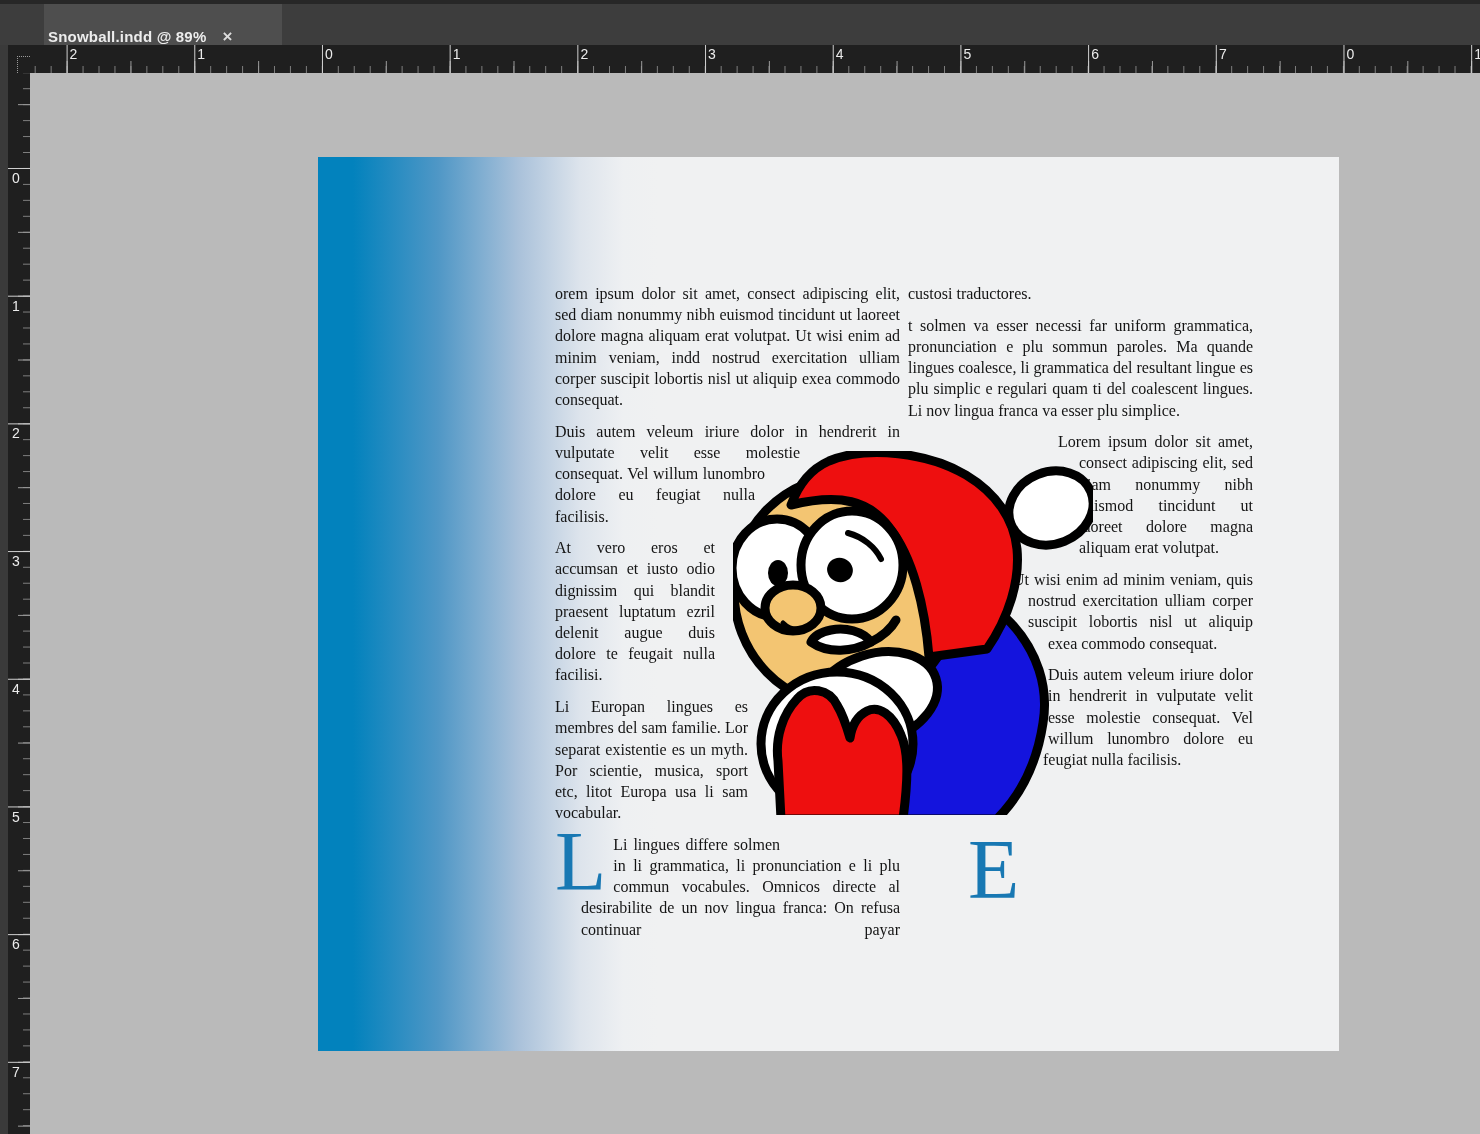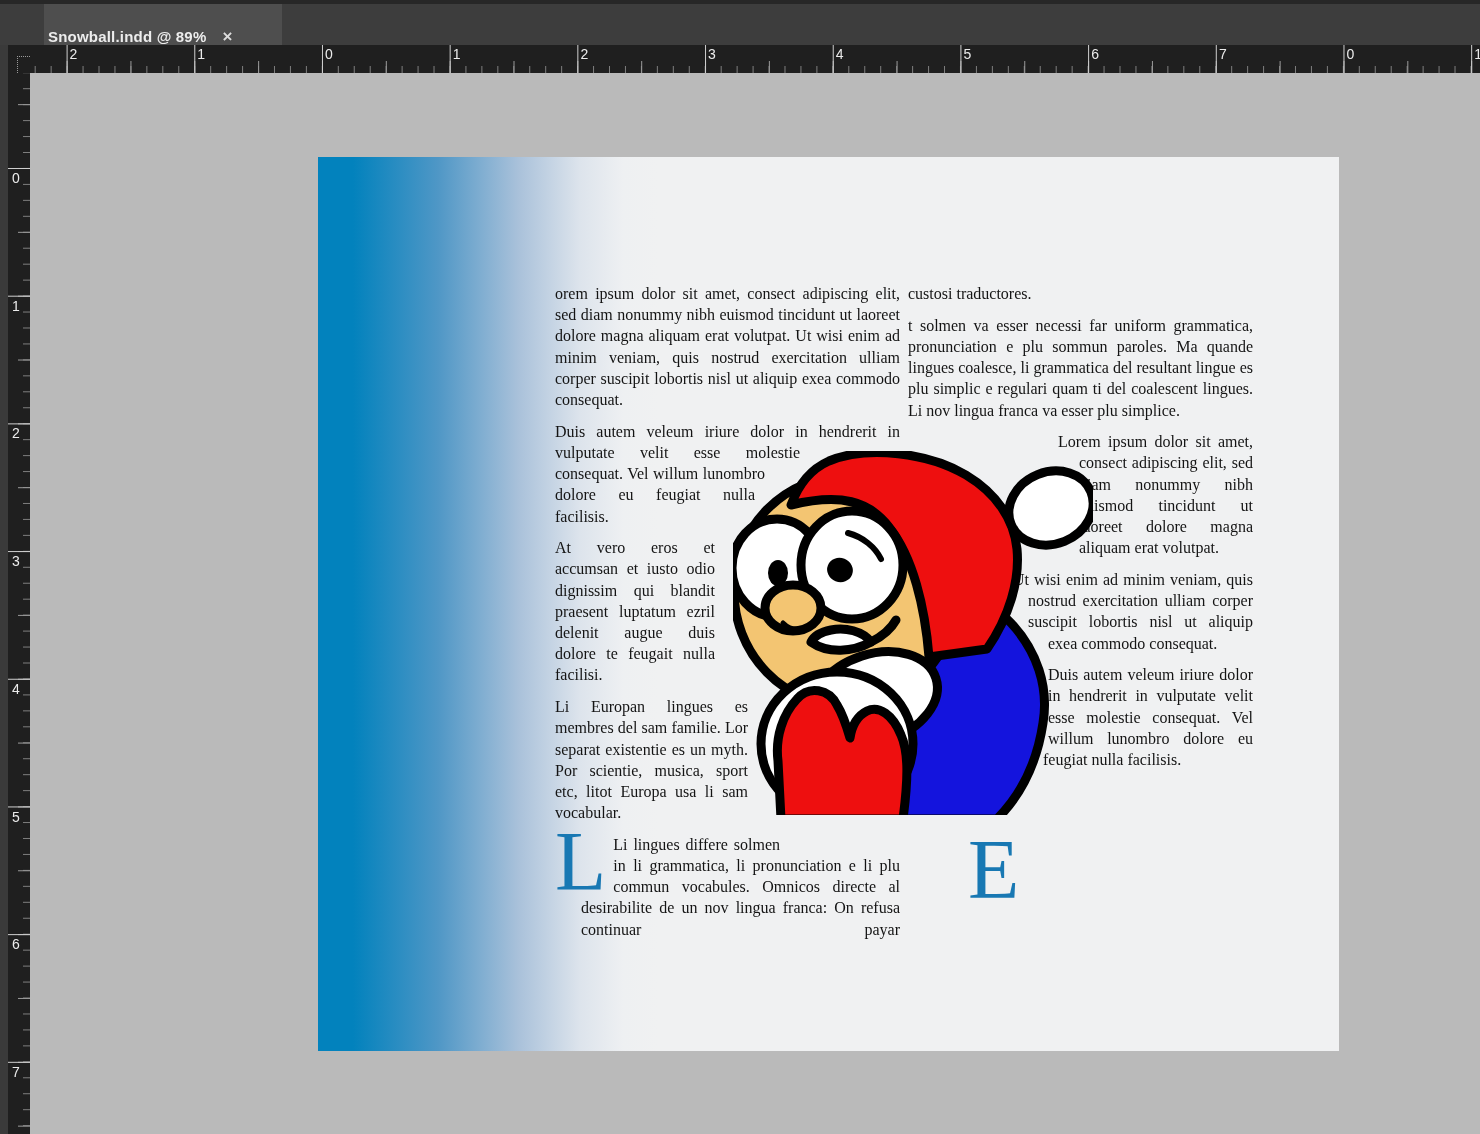--- a/index.html
+++ b/index.html
@@ -118,21 +118,21 @@
         <div class="cutR" style="width:135px;height:21px"></div>
         <div class="cutR" style="width:145px;height:21px"></div>
         <div class="cutR" style="width:175px;height:23px"></div>
         <div class="cutR" style="width:0;height:9px"></div>
         <div class="cutR" style="width:185px;height:127px"></div>
         <div class="cutR" style="width:0;height:6px"></div>
         <div class="cutR" style="width:152px;height:127px"></div>
         <div class="cutR" style="width:0;height:11px"></div>
         <div class="cutR" style="width:120px;height:21px"></div>
 
-          <p><span class="dropcap">L</span><span>orem ipsum dolor sit amet, consect adipiscing elit, sed diam nonummy nibh euismod tincidunt ut laoreet dolore magna aliquam erat volutpat. Ut wisi enim ad minim veniam, quis nostrud exercitation ulliam corper suscipit lobortis nisl ut aliquip exea commodo consequat.</span></p>
+          <p><span class="dropcap">L</span><span>orem ipsum dolor sit amet, consect adipiscing elit, sed diam nonummy nibh euismod tincidunt ut laoreet dolore magna aliquam erat volutpat. Ut wisi enim ad minim veniam, indd nostrud exercitation ulliam corper suscipit lobortis nisl ut aliquip exea commodo consequat.</span></p>
 
           <p><span>Duis autem veleum iriure dolor in hendrerit in vulputate velit esse molestie consequat. Vel willum lunombro dolore eu feugiat nulla facilisis.</span></p>
 
           <p><span>At vero eros et accumsan et iusto odio dignissim qui blandit praesent luptatum ezril delenit augue duis dolore te feugait nulla facilisi.</span></p>
 
           <p><span>Li Europan lingues es membres del sam familie. Lor separat existentie es un myth. Por scientie, musica, sport etc, litot Europa usa li sam vocabular.</span></p>
 
           <p><span>Li lingues differe solmen in li grammatica, li pronunciation e li plu commun vocabules. Omnicos directe al desirabilite de un nov lingua franca: On refusa continuar payar</span></p>
         </div>
 

